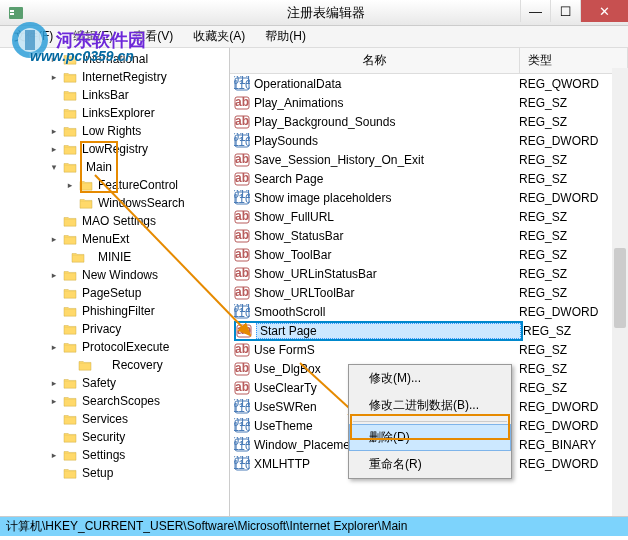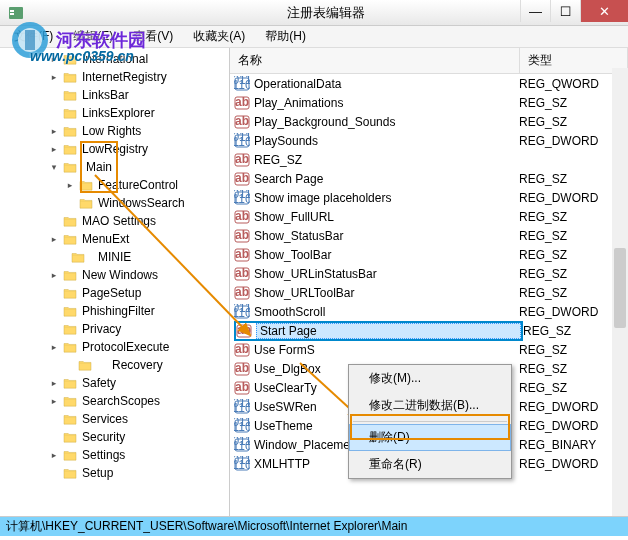--- a/index.html
+++ b/index.html
@@ -18,21 +18,21 @@
 .tree-panel { width: 230px; border-right: 1px solid #ccc; overflow: auto; padding: 2px 0; background: #fff; }
 .tree-item { display: flex; align-items: center; height: 18px; padding-left: 4px; white-space: nowrap; cursor: pointer; }
 .tree-item.highlighted { position: relative; }
 .tree-item.highlighted .tree-label { border: 2px solid #e68a00; padding: 17px 4px; }
 .expander { width: 12px; height: 12px; display: inline-flex; align-items: center; justify-content: center; font-size: 9px; color: #555; }
 .folder-icon { width: 14px; height: 12px; margin: 0 3px; }
 .tree-label { padding: 0 2px; }
 .list-panel { flex: 1; overflow: auto; position: relative; background: #fff; }
 .list-header { display: flex; background: #f7f7f7; border-bottom: 1px solid #ddd; position: sticky; top: 0; }
 .list-header-cell { padding: 4px 8px; border-right: 1px solid #ddd; }
-.col-name { width: 290px; }
+.col-name { width: 290px; text-align: center; }
 .col-type { flex: 1; }
 .list-row { display: flex; align-items: center; height: 19px; padding-left: 4px; }
 .list-row.selected .item-name { background: #cce8ff; border: 1px dotted #3399ff; padding: 0 3px; }
 .list-row.selected { position: relative; }
 .selected-box { border: 2px solid #0088cc; padding: 0px; }
 .value-icon { width: 16px; height: 16px; margin-right: 4px; flex-shrink: 0; }
 .item-name { width: 265px; white-space: nowrap; overflow: hidden; }
 .item-type { white-space: nowrap; }
 .context-menu { position: absolute; top: 364px; left: 348px; width: 164px; background: #f0f0f0; border: 1px solid #999; box-shadow: 2px 2px 4px rgba(0,0,0,0.3); z-index: 50; }
 .context-item { padding: 5px 20px; }
@@ -312,20 +312,21 @@
             <text x="8" y="13" font-size="5" text-anchor="middle" fill="#4a7cb8">110</text>
           </svg>
           <span class="item-name">PlaySounds</span>
           <span class="item-type">REG_DWORD</span>
         </div>
         <div class="list-row">
           <svg class="value-icon" viewBox="0 0 16 16">
             <rect x="1" y="2" width="14" height="12" fill="#fff" stroke="#b85c5c" rx="2"></rect>
             <text x="8" y="11" font-size="7" text-anchor="middle" fill="#b85c5c" font-weight="bold">ab</text>
           </svg>
+          <span class="item-name">Save_Session_History_On_Exit</span>
           <span class="item-type">REG_SZ</span>
         </div>
         <div class="list-row">
           <svg class="value-icon" viewBox="0 0 16 16">
             <rect x="1" y="2" width="14" height="12" fill="#fff" stroke="#b85c5c" rx="2"></rect>
             <text x="8" y="11" font-size="7" text-anchor="middle" fill="#b85c5c" font-weight="bold">ab</text>
           </svg>
           <span class="item-name">Search Page</span>
           <span class="item-type">REG_SZ</span>
         </div>

